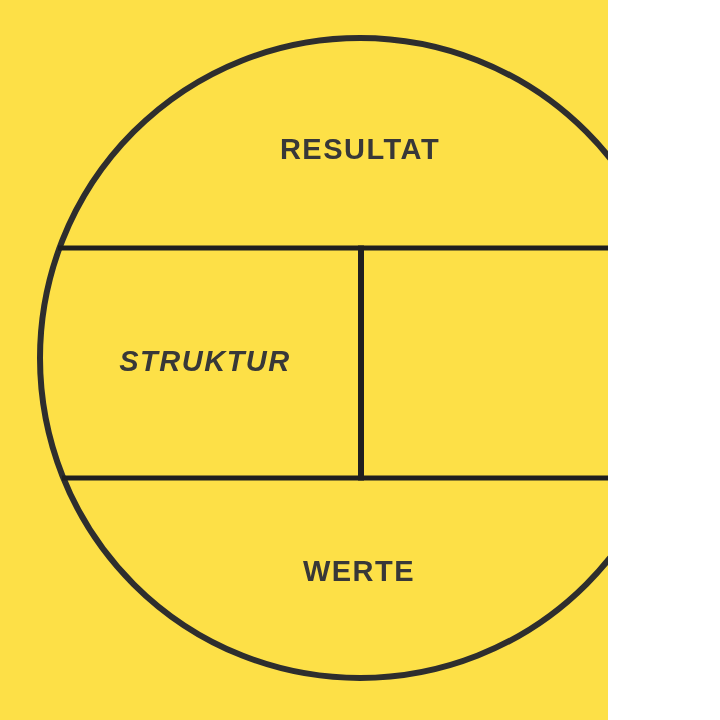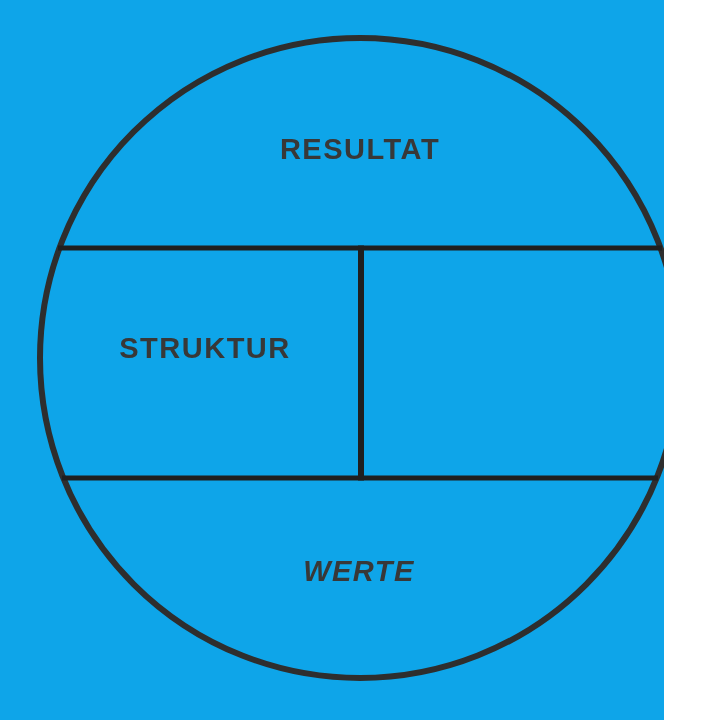--- a/index.html
+++ b/index.html
@@ -2,23 +2,23 @@
 <html><head>
 <meta charset="utf-8">
 <style>
   html, body {
     margin: 0;
     padding: 0;
     background: #ffffff;
   }
   .stage {
     position: relative;
-    width: 664px;
+    width: 608px;
     height: 720px;
-    background: #0ea5e9;
+    background: #fde047;
     overflow: hidden;
     font-family: "Liberation Sans", sans-serif;
   }
   .diagram-svg {
     position: absolute;
     left: 0;
     top: 0;
     width: 720px;
     height: 720px;
   }
@@ -26,23 +26,23 @@
     position: absolute;
     transform: translate(-50%, -50%);
     font-weight: 700;
     font-size: 29px;
     letter-spacing: 1.5px;
     color: #383838;
     white-space: nowrap;
     -webkit-font-smoothing: antialiased;
   }
   .label-resultat  { left: 360px; top: 149px; }
-  .label-struktur  { left: 205px; top: 348px; }
+  .label-struktur  { left: 205px; top: 361px; font-style: italic; }
   .label-verhalten { left: 524px; top: 361px; }
-  .label-werte     { left: 359px; top: 571px; font-style: italic; }
+  .label-werte     { left: 359px; top: 571px; }
 </style>
 </head>
 <body>
 
 <div class="stage">
 
   <svg class="diagram-svg" viewBox="0 0 720 720" xmlns="http://www.w3.org/2000/svg">
     <circle cx="360" cy="358" r="320" fill="none" stroke-width="6" stroke="#2e2e2e"></circle>
     <line x1="58" y1="248" x2="662" y2="248" stroke-width="5" stroke="#1f1f1f"></line>
     <line x1="62" y1="478" x2="658" y2="478" stroke-width="5" stroke="#1f1f1f"></line>

